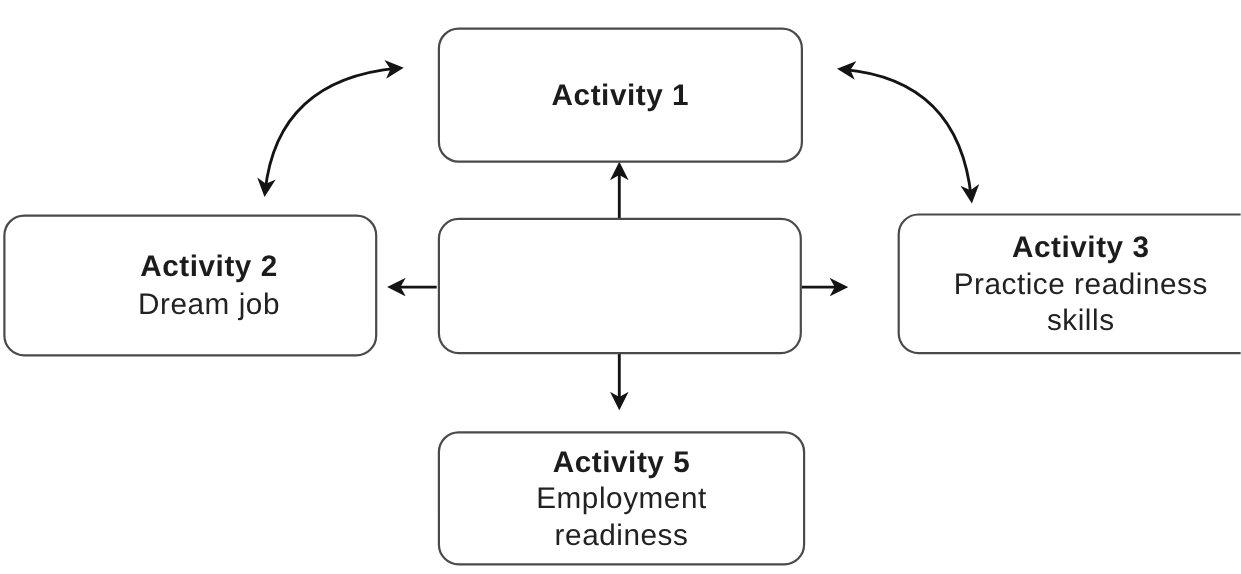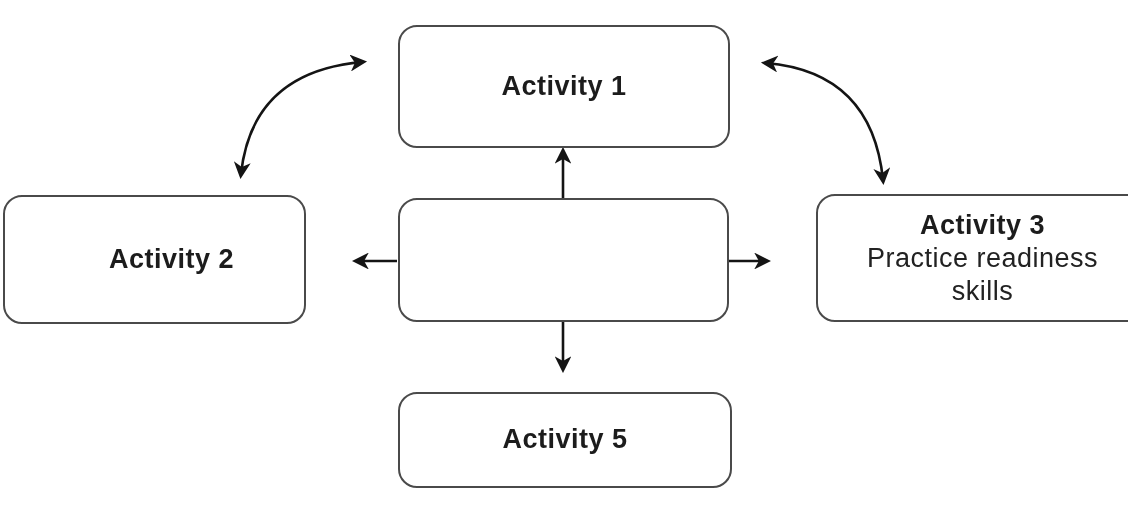--- a/index.html
+++ b/index.html
@@ -44,24 +44,24 @@
   }
   .node .subtitle {
     font-size: 27px;
     font-weight: normal;
     letter-spacing: 0.5px;
     line-height: 1.2;
     white-space: pre-line;
     color: #222222;
   }
   .n1 { left: 398px; top: 5px;   width: 332px; height: 123px; margin-top: 20px; }
-  .n2 { left: 3px;   top: 195px; width: 303px; height: 129px; padding-left: 44px; }
+  .n2 { left: 3px;   top: 195px; width: 340px; height: 129px; padding-left: 44px; }
   .n3 { left: 792px; top: 194px; width: 333px; height: 128px; margin-left: 24px; }
   .n4 { left: 398px; top: 198px; width: 331px; height: 124px; }
-  .n5 { left: 398px; top: 392px; width: 334px; height: 96px; }
+  .n5 { left: 398px; top: 392px; width: 334px; height: 122px; }
   .conn {
     fill: none;
     stroke: #141414;
     stroke-width: 2.6;
   }
 </style>
 </head>
 <body>
 
 <div class="canvas">
@@ -85,28 +85,31 @@
 
     <path class="conn" d="M563,321 L563,368" marker-end="url(#head)"></path>
   </svg>
 
   <div class="node n1">
     <div class="title">Activity 1</div>
   </div>
 
   <div class="node n2">
     <div class="title">Activity 2</div>
+    <div class="subtitle">Dream job</div>
   </div>
 
   <div class="node n3">
     <div class="title">Activity 3</div>
     <div class="subtitle">Practice readiness
 skills</div>
   </div>
 
   <div class="node n4">
   </div>
 
   <div class="node n5">
     <div class="title">Activity 5</div>
+    <div class="subtitle">Employment
+readiness</div>
   </div>
 
 </div>
 
 </body></html>

